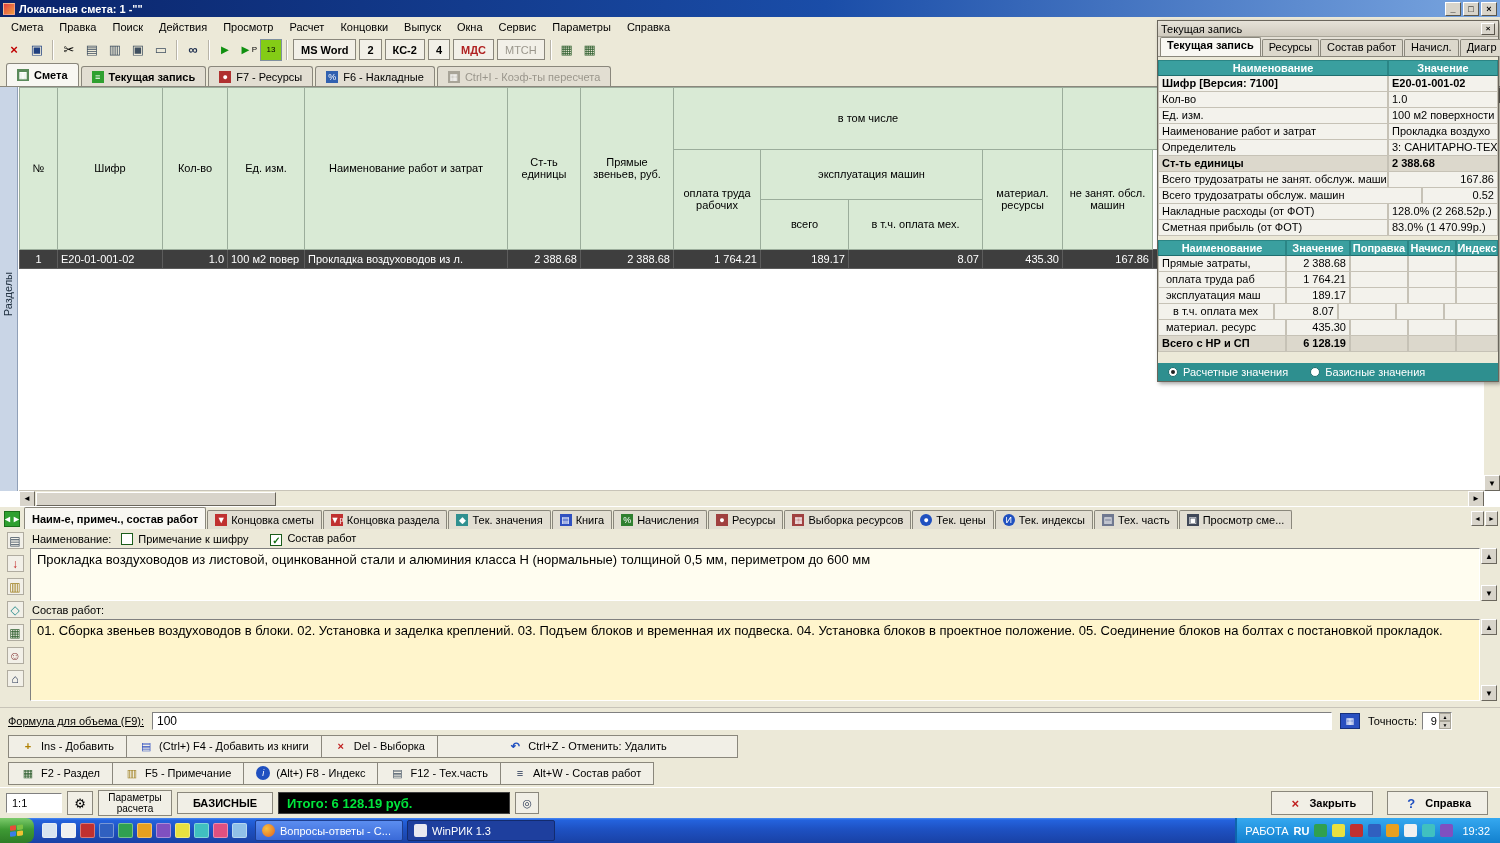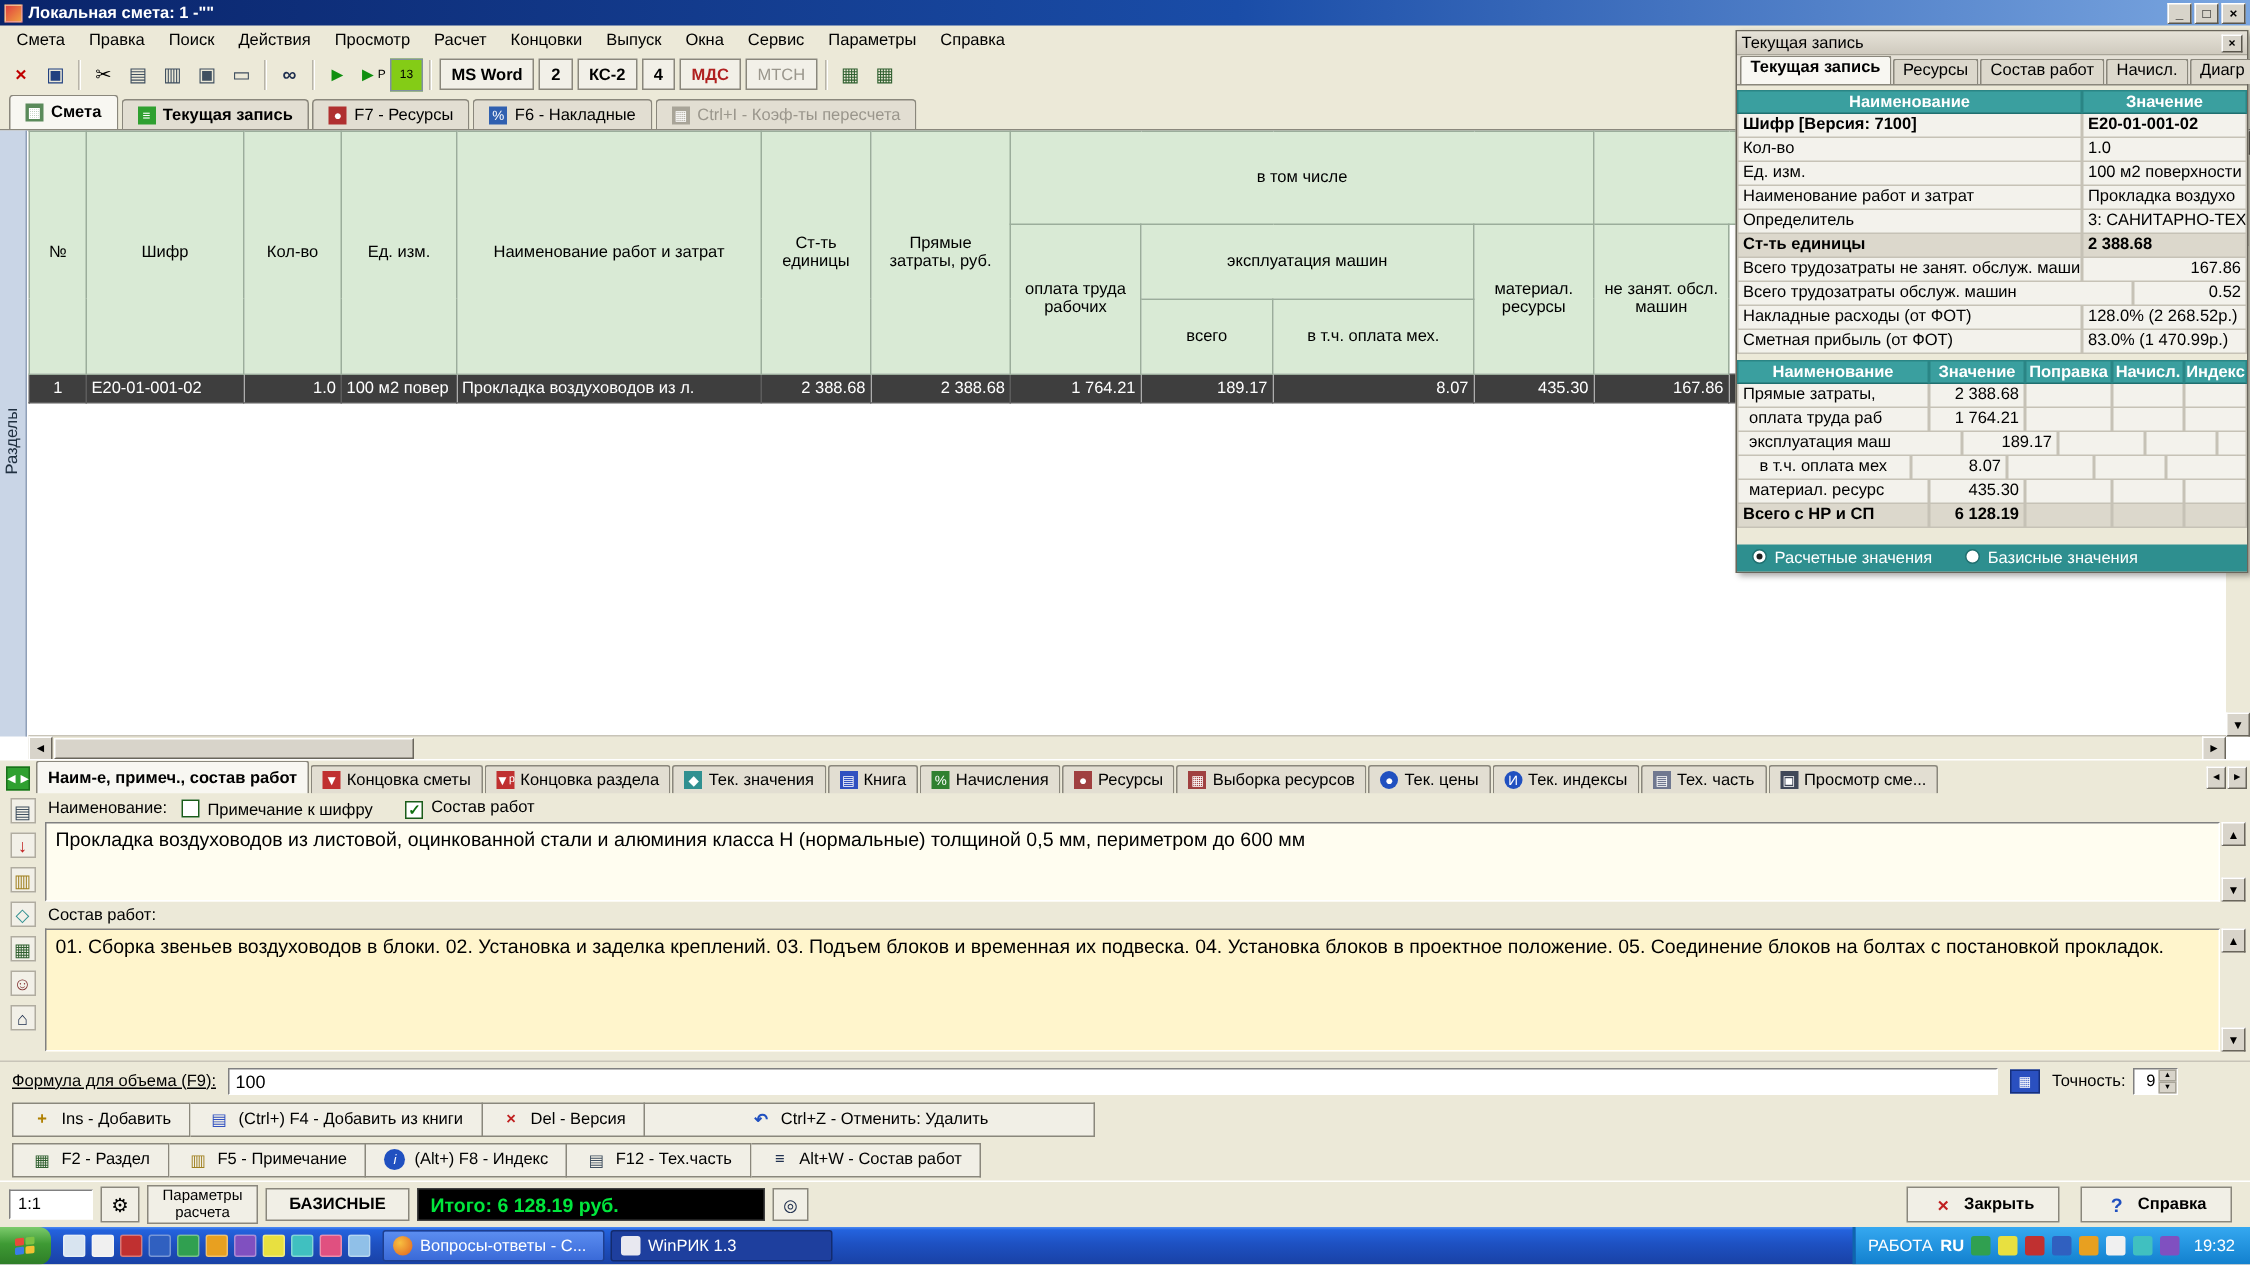--- a/index.html
+++ b/index.html
@@ -213,21 +213,21 @@
           <col style="width:327px">
       </colgroup>
       <thead>
         <tr style="height:26px">
           <th rowspan="3">№</th>
           <th rowspan="3">Шифр</th>
           <th rowspan="3">Кол-во</th>
           <th rowspan="3">Ед. изм.</th>
           <th rowspan="3">Наименование работ и затрат</th>
           <th rowspan="3">Ст-ть единицы</th>
-          <th rowspan="3">Прямые затраты, руб.</th>
+          <th rowspan="3">Прямые звеньев, руб.</th>
           <th colspan="4">в том числе</th>
           <th colspan="2" class="pre">Всего труд
 чел.</th>
         </tr>
         <tr style="height:22px">
           <th rowspan="2">оплата труда рабочих</th>
           <th colspan="2">эксплуатация машин</th>
           <th rowspan="2">материал. ресурсы</th>
           <th rowspan="2">не занят. обсл. машин</th>
         </tr>
@@ -344,21 +344,21 @@
         <div class="pcell" style="flex:1"></div>
       </div>
       <div class="prow">
         <div class="pcell" style="width:128px;padding-left:7px">оплата труда раб</div>
         <div class="pcell r" style="width:64px">1 764.21</div>
         <div class="pcell" style="width:58px"></div>
         <div class="pcell" style="width:48px"></div>
         <div class="pcell" style="flex:1"></div>
       </div>
       <div class="prow">
-        <div class="pcell" style="width:150px;padding-left:7px">эксплуатация маш</div>
+        <div class="pcell" style="width:128px;padding-left:7px">эксплуатация маш</div>
         <div class="pcell r" style="width:64px">189.17</div>
         <div class="pcell" style="width:58px"></div>
         <div class="pcell" style="width:48px"></div>
         <div class="pcell" style="flex:1"></div>
       </div>
       <div class="prow">
         <div class="pcell" style="width:116px;padding-left:14px">в т.ч. оплата мех</div>
         <div class="pcell r" style="width:64px">8.07</div>
         <div class="pcell" style="width:58px"></div>
         <div class="pcell" style="width:48px"></div>
@@ -495,21 +495,21 @@
     <span class="abtn">
       <span class="ic14" style="color:#B08000;font-weight:bold">+</span>
       <span>Ins - Добавить</span>
     </span>
     <span class="abtn">
       <span class="ic14" style="color:#3050C0">▤</span>
       <span>(Ctrl+) F4 - Добавить из книги</span>
     </span>
     <span class="abtn">
       <span class="ic14" style="color:#C02020;font-weight:bold">×</span>
-      <span>Del - Версия</span>
+      <span>Del - Выборка</span>
     </span>
     <span class="abtn" style="width:300px;justify-content:center">
       <span class="ic14" style="color:#2050C0;font-weight:bold">↶</span>
       <span>Ctrl+Z - Отменить: Удалить</span>
     </span>
   </div>
 
   <div class="abs btnrow" style="top:760px">
     <span class="abtn">
       <span class="ic14" style="color:#306030">▦</span>

